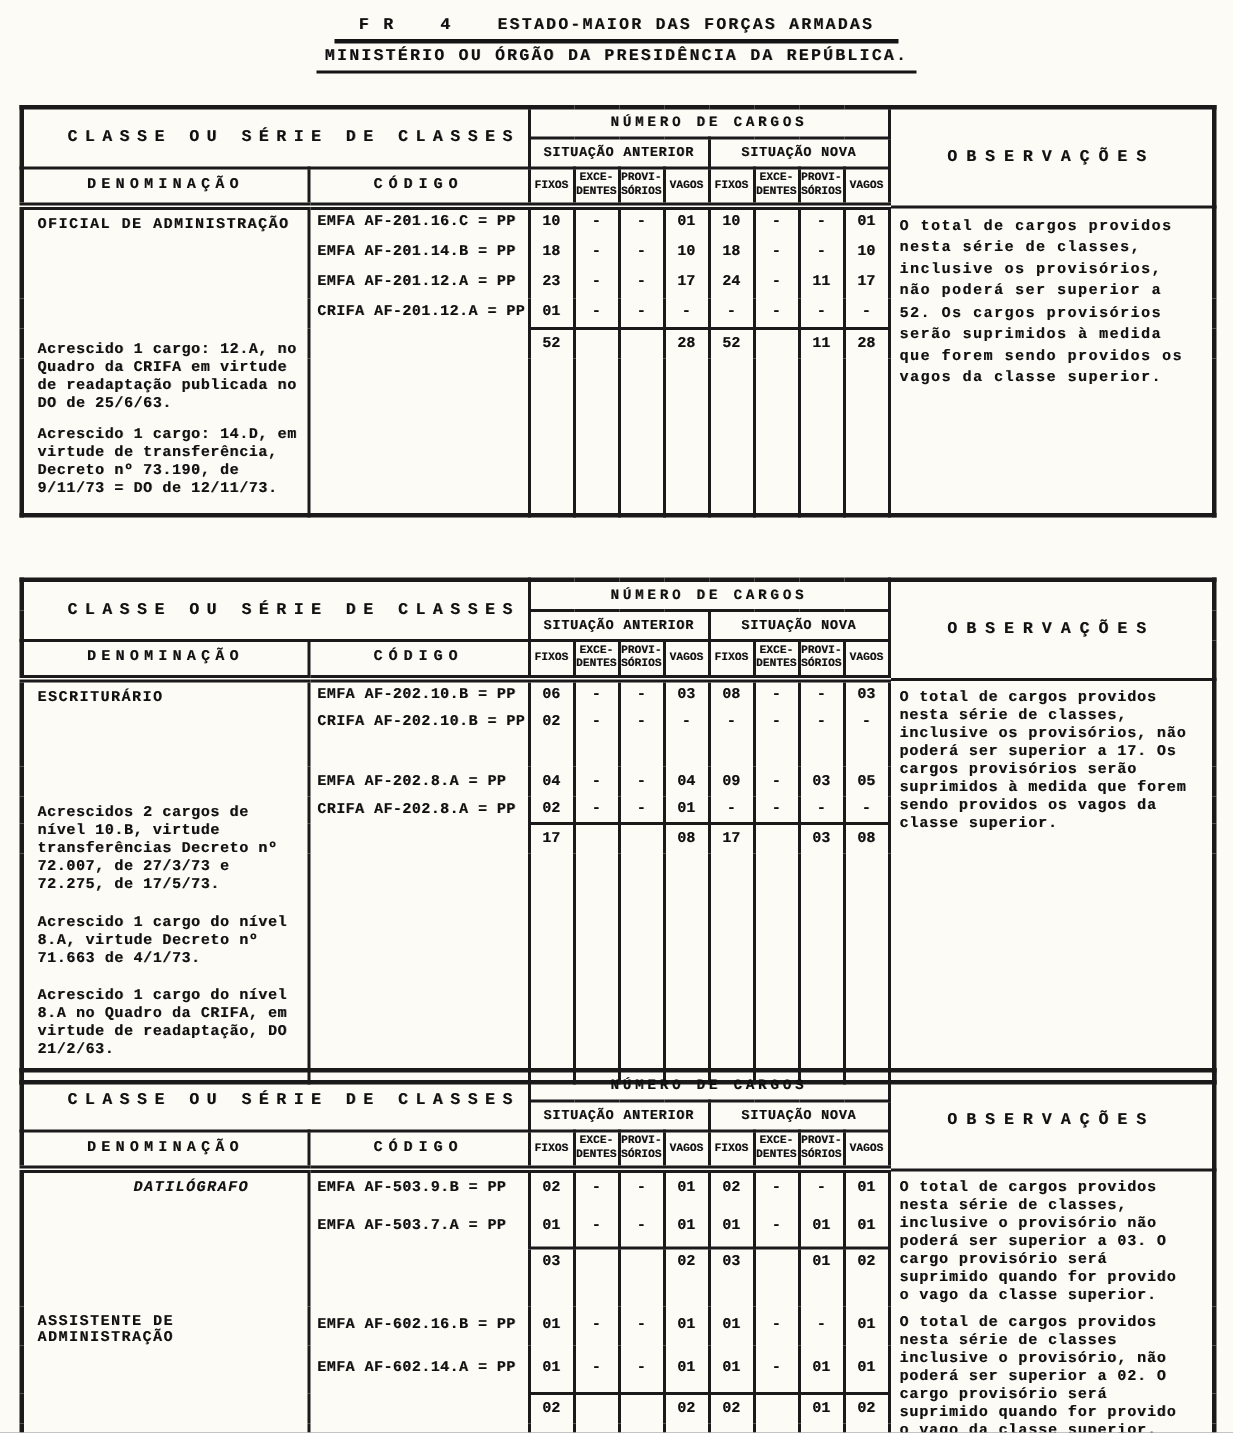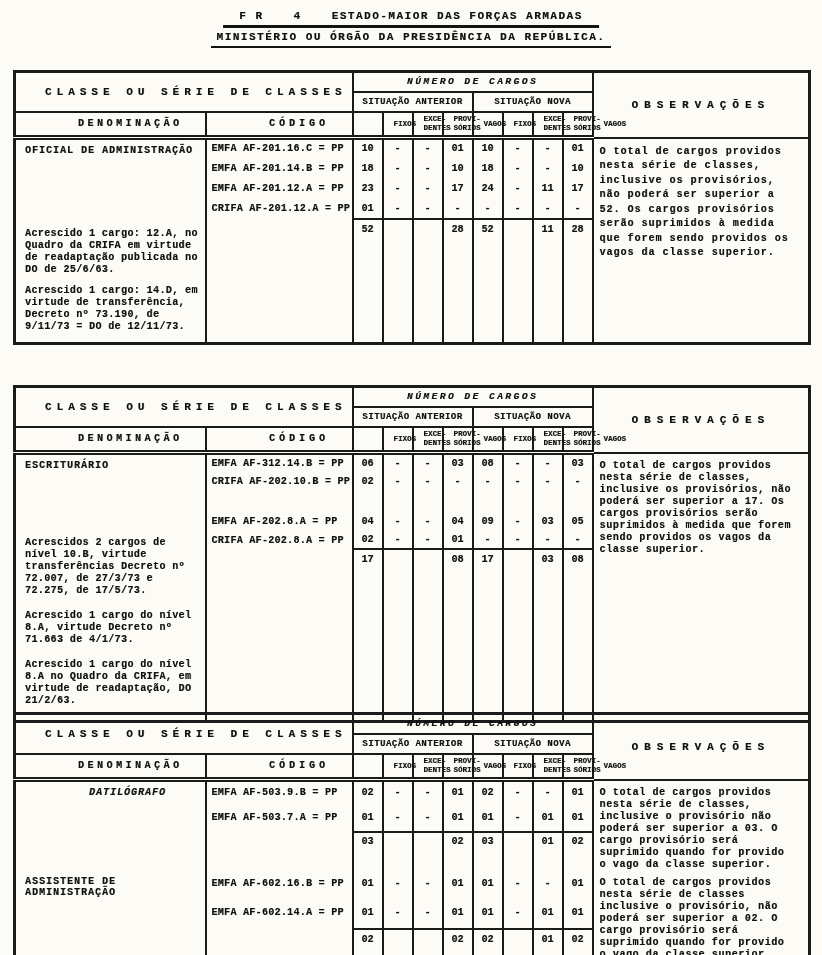--- a/index.html
+++ b/index.html
@@ -25,31 +25,31 @@
     font-size:11px; letter-spacing:1.5px; white-space:nowrap;
   }
 
   
   table.sheet {
     position:absolute; left:13px; width:798px;
     border-collapse:collapse; table-layout:fixed;
     border:3px solid #1a1a1a;
   }
   .sheet th { border:2px solid #1a1a1a; font-weight:700; }
-  .sheet thead tr:last-child th { border-bottom:5px double #1a1a1a;padding-left:40px; }
+  .sheet thead tr:last-child th { border-bottom:5px double #1a1a1a; }
   .sheet tbody td {
     border-left:2px solid #1a1a1a; border-right:2px solid #1a1a1a;
     border-top:0; border-bottom:0; overflow:hidden;
   }
   .t1 { top:70px; }
   .t2 { top:385px; }
   .t3 { top:712px; }
 
   th.classe { font-size:11px; letter-spacing:5px;padding-left:24px; }
-  th.numc   { font-size:9.5px; letter-spacing:2.5px;font-style:italic; }
+  th.numc   { font-size:9.5px; letter-spacing:2.5px; }
   th.sit    { font-size:9px;  letter-spacing:0.5px; }
   th.obsh   { font-size:11px; letter-spacing:6px; }
   th.den    { font-size:10px; letter-spacing:3.5px; }
   th.codh   { font-size:10px; letter-spacing:4px; }
   th.sub    { font-size:7.5px; line-height:8.5px; letter-spacing:0;
               white-space:pre-line; text-align:center; vertical-align:middle; padding:1px 0; }
 
   td.denom { vertical-align:top; padding:5px 6px 0 9px; }
   .denom-label { font-size:10px; letter-spacing:1px; }
   .denom-label.indent { padding-left:64px;font-style:italic; }
@@ -228,21 +228,21 @@
     <tbody>
       <tr style="height:18px">
         <td class="denom" rowspan="7">
           <div class="denom-label">ESCRITURÁRIO</div>
           <div class="fnotes">
             <p>Acrescidos 2 cargos de nível 10.B, virtude transferências Decreto nº 72.007, de 27/3/73 e 72.275, de 17/5/73.</p>
             <p>Acrescido 1 cargo do nível 8.A, virtude Decreto nº 71.663 de 4/1/73.</p>
             <p>Acrescido 1 cargo do nível 8.A no Quadro da CRIFA, em virtude de readaptação, DO 21/2/63.</p>
           </div>
         </td>
-        <td class="cod">EMFA AF-312.14.B = PP</td>
+        <td class="cod">EMFA AF-202.10.B = PP</td>
         <td class="nc">06</td>
           <td class="nc">-</td>
           <td class="nc">-</td>
           <td class="nc">03</td>
           <td class="nc">08</td>
           <td class="nc">-</td>
           <td class="nc">-</td>
           <td class="nc">03</td>
           <td class="obs" rowspan="7">O total de cargos providos nesta série de classes, inclusive os provisórios, não poderá ser superior a 17. Os cargos provisórios serão suprimidos à medida que forem sendo providos os vagos da classe superior.</td>
       </tr>

